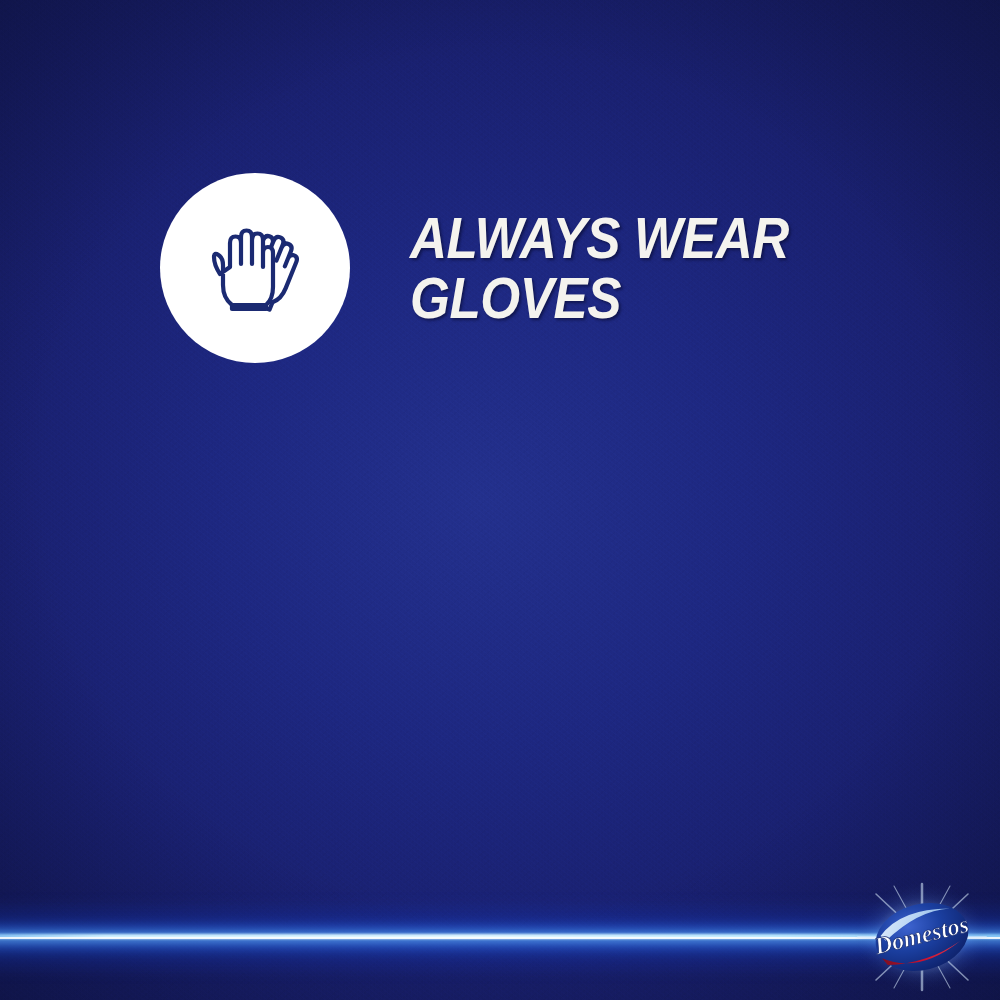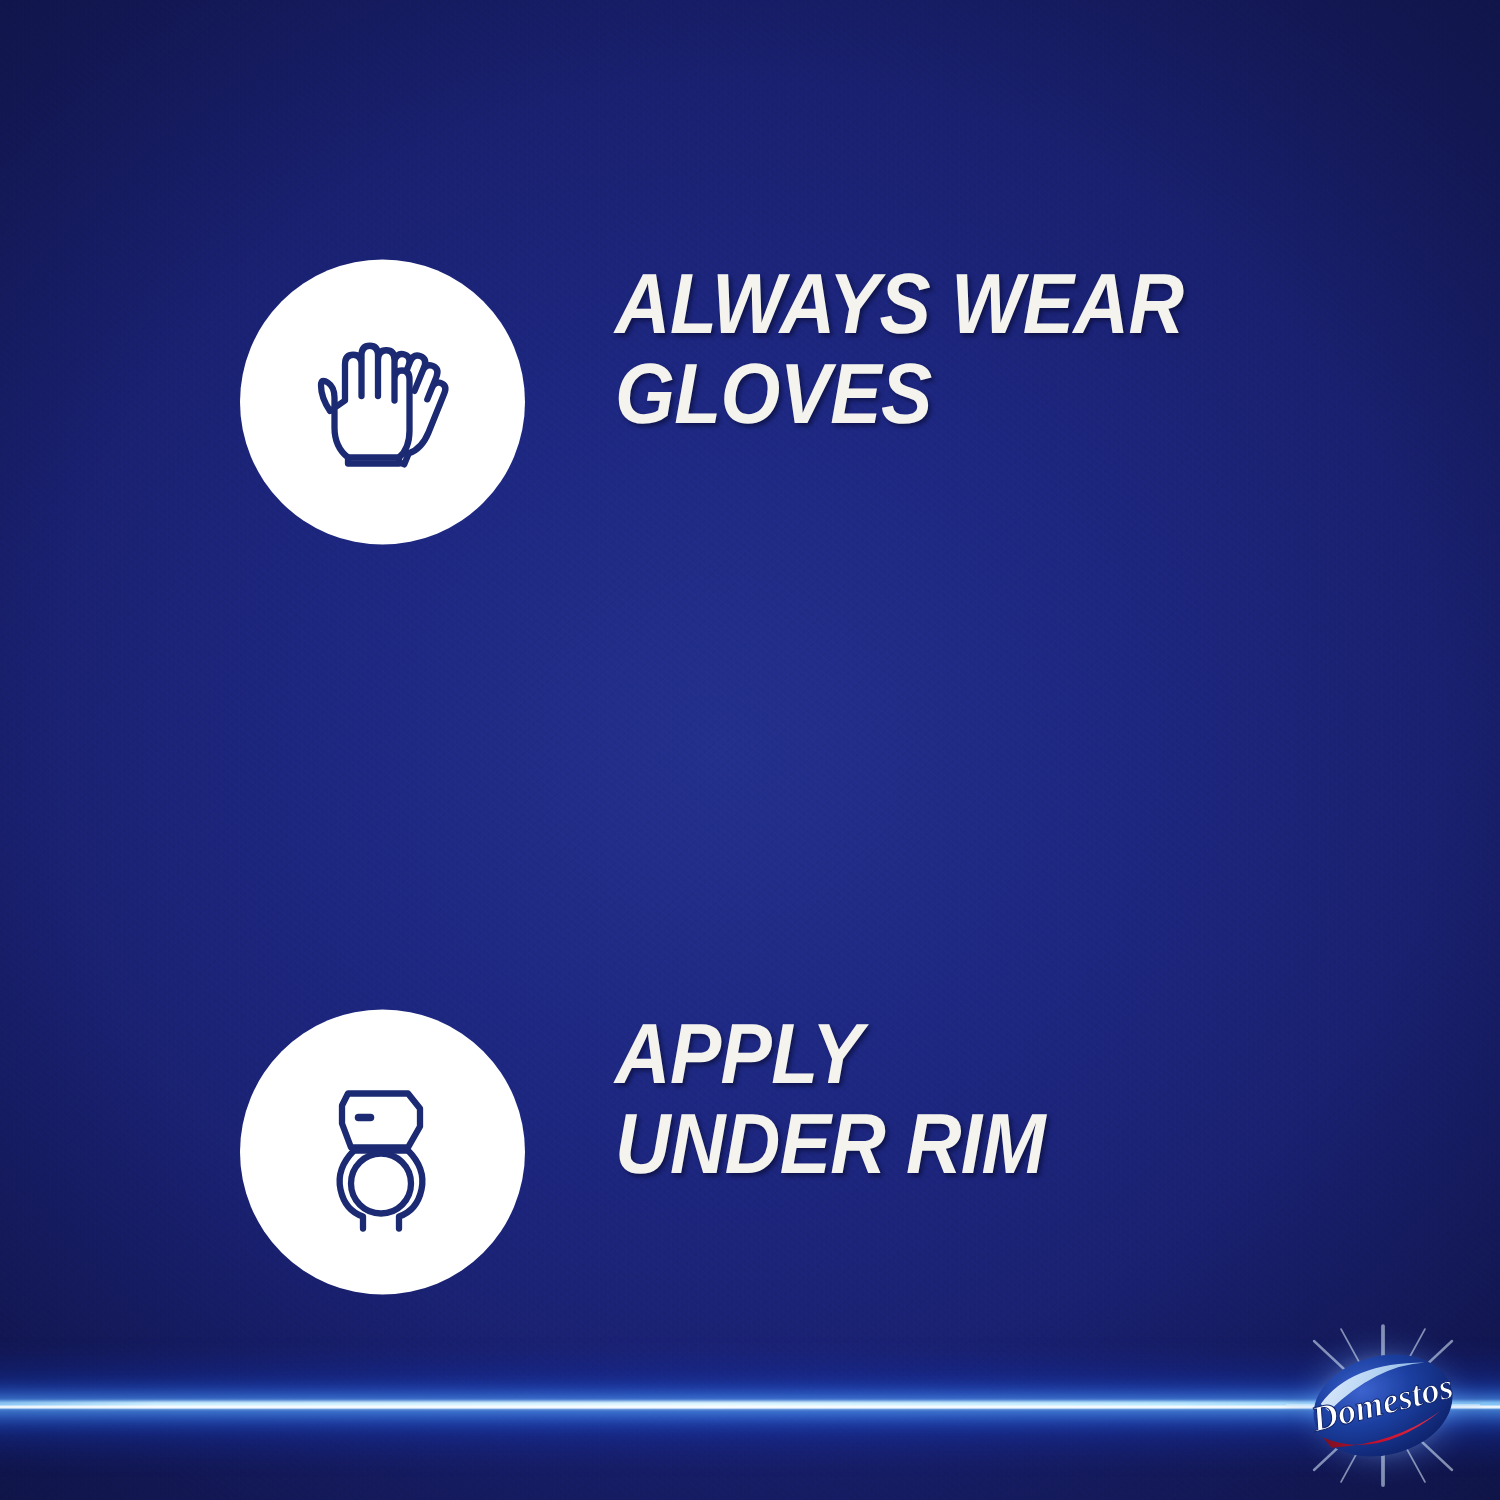--- a/index.html
+++ b/index.html
@@ -108,20 +108,21 @@
 
   
   .rows {
     position: absolute;
     inset: 0;
   }
   .row {
     position: absolute;
     left: 160px;
     display: flex;
+    align-items: center;
     width: 800px;
   }
   .row-1 { top: 173px; }
   .row-2 { top: 423px; }
   .row-3 { top: 673px; }
 
   .icon-circle {
     width: 190px;
     height: 190px;
     border-radius: 50%;
@@ -195,40 +196,20 @@
                      Q27 89 27 76 L27 56 Q27 49 22.5 46 Q18 43 18 48
                      Q18 56 24 65 Z" fill="#ffffff"></path>
             <path d="M36 96 L70 96"></path>
           </svg>
         </span>
       </div>
       <div class="row-text">ALWAYS WEAR GLOVES</div>
     </div>
 
 
-    <div class="row row-3">
-      <div class="icon-circle">
-        <span>
-          <svg width="118" height="118" viewBox="0 0 118 118" fill="none" stroke="#1b2a72" stroke-width="4.2" stroke-linecap="round" stroke-linejoin="round">
-
-            <path d="M36 20 L76 20 L84 30 L84 42 L76 56 L38 56 L32 40 L32 28 Z" fill="#ffffff"></path>
-
-            <path d="M43 36 L51 36" stroke-width="5"></path>
-
-            <path d="M40 58 Q28 70 31 84 Q34 98 46 102 L46 110" fill="#ffffff"></path>
-            <path d="M76 58 Q88 70 85 84 Q82 98 70 102 L70 110" fill="#ffffff"></path>
-            <path d="M40 58 L76 58"></path>
-
-            <ellipse cx="58" cy="80" rx="20" ry="20" fill="#ffffff"></ellipse>
-          </svg>
-        </span>
-      </div>
-      <div class="row-text">APPLY
-UNDER RIM</div>
-    </div>
 
   </div>
 
   <div class="beam-wrap">
     <div class="beam-glow"></div>
     <div class="beam-core"></div>
     <div class="beam-core2"></div>
   </div>
 
   <div class="logo">

